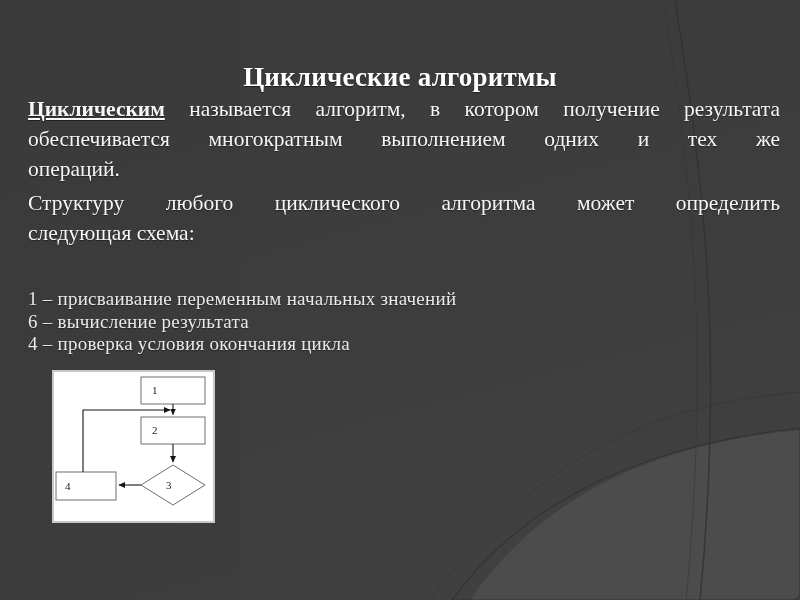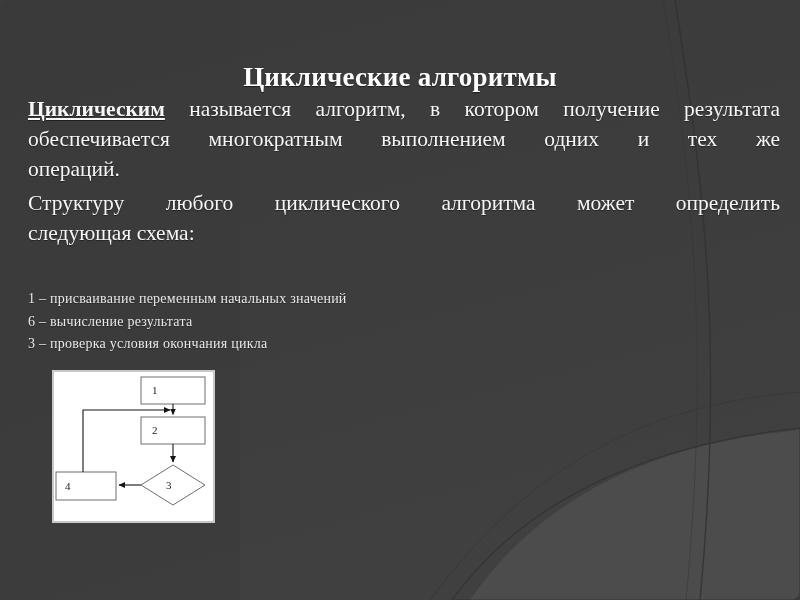--- a/index.html
+++ b/index.html
@@ -83,21 +83,21 @@
   .para .j-last {
     display: block;
     text-align: left;
   }
 
   .notes {
     position: absolute;
     left: 28px;
     top: 288px;
     width: 600px;
-    font-size: 14px;
+    font-size: 19px;
     line-height: 22.5px;
     color: #eaeaea;
     letter-spacing: .25px;
     text-shadow: 0 1px 1px rgba(0,0,0,.4);
   }
   .notes .note-line { display: block; white-space: nowrap; }
 
   
   #flowchart-panel {
     position: absolute;
@@ -165,21 +165,21 @@
 
     <div class="para p1">
       <span class="j-line"><span class="lead">Циклическим</span><span> называется алгоритм, в котором получение результата</span></span>
       <span class="j-line">обеспечивается многократным выполнением одних и тех же</span>
       <span class="j-last">операций.</span>
     </div>
 
     <div class="notes">
       <span class="note-line">1 – присваивание переменным начальных значений</span>
       <span class="note-line">6 – вычисление результата</span>
-      <span class="note-line">3 – проверка условия окончания цикла</span>
+      <span class="note-line">4 – проверка условия окончания цикла</span>
     </div>
 
     <div id="flowchart-panel">
       <svg id="flowchart-svg" viewBox="0 0 161 151">
         <defs>
           <marker id="arrowhead" markerWidth="7" markerHeight="7" refX="6" refY="3" orient="auto" markerUnits="userSpaceOnUse">
             <path d="M 0 0 L 6.5 3 L 0 6 z" fill="#141414"></path>
           </marker>
         </defs>
 

